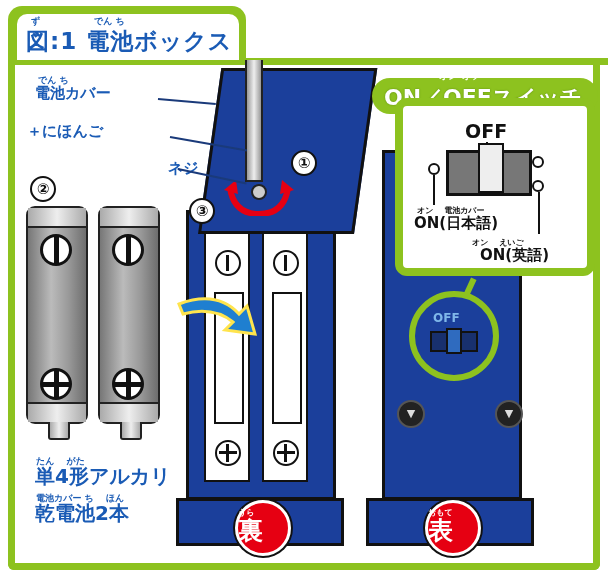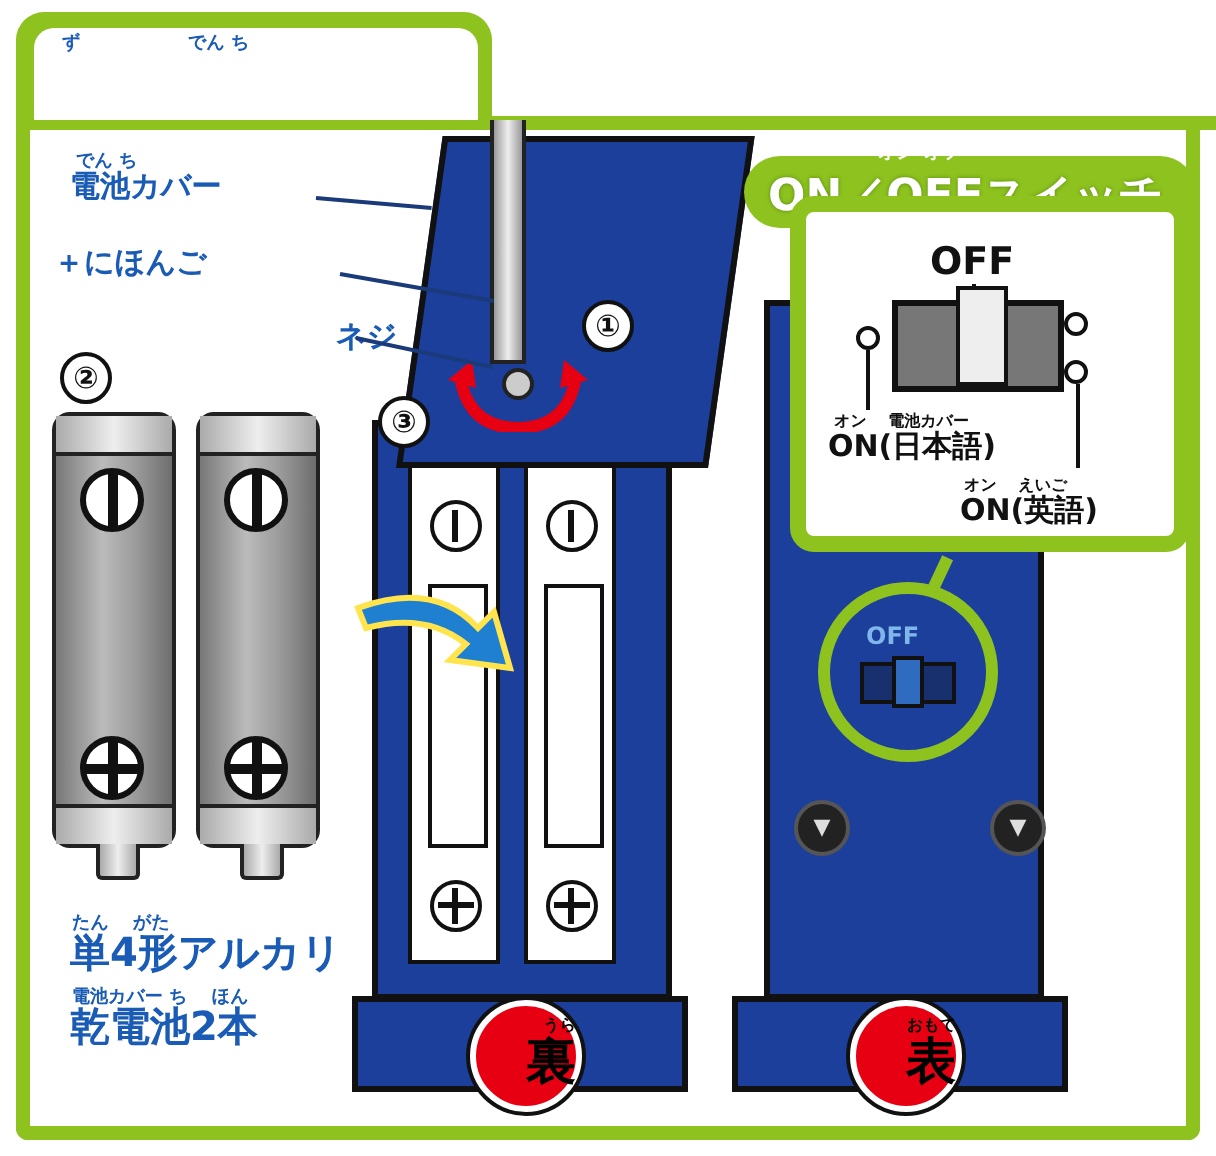--- a/index.html
+++ b/index.html
@@ -25,21 +25,21 @@
   .device{position:absolute;background:#1b3f9b;border:3px solid #111;box-sizing:border-box;}
   .cover{position:absolute;left:198px;top:68px;width:150px;height:160px;background:#1b3f9b;border:3px solid #111;transform:skewX(-8deg);transform-origin:bottom left;}
   .slot{position:absolute;width:46px;height:250px;background:#fff;border:2.5px solid #111;box-sizing:border-box;}
   .slot .inner{position:absolute;left:8px;top:58px;width:26px;height:128px;border:2.5px solid #111;background:#fff;}
   .slot .minus{position:absolute;left:9px;top:16px;width:22px;height:22px;border:2.5px solid #111;border-radius:50%;}
   .slot .minus::after{content:"";position:absolute;left:9px;top:3px;width:3px;height:16px;background:#111;}
   .slot .plus{position:absolute;left:9px;bottom:14px;width:22px;height:22px;border:2.5px solid #111;border-radius:50%;}
   .slot .plus::before{content:"";position:absolute;left:9px;top:2px;width:3px;height:18px;background:#111;}
   .slot .plus::after{content:"";position:absolute;top:9px;left:2px;height:3px;width:18px;background:#111;}
   .driver{position:absolute;left:245px;top:60px;width:14px;height:120px;background:linear-gradient(90deg,#999,#eee,#999);border:2px solid #222;border-top:none;}
-  .badge{position:absolute;width:50px;height:50px;border-radius:50%;background:#e60012;border:3px solid #fff;box-shadow:0 0 0 2px #111;text-align:right;color:#000000;font-weight:bold;}
+  .badge{position:absolute;width:50px;height:50px;border-radius:50%;background:#e60012;border:3px solid #fff;box-shadow:0 0 0 2px #111;text-align:left;color:#ffffff;font-weight:bold;}
   .badge .bruby{font-size:8px;display:block;margin-top:5px;line-height:9px;}
   .badge .bmain{font-size:25px;display:block;line-height:28px;}
   .callout{position:absolute;left:395px;top:98px;width:200px;height:178px;background:#fff;border:8px solid #8dc21f;border-radius:12px;box-sizing:border-box;}
   .callout-tab{position:absolute;left:372px;top:78px;width:226px;height:36px;background:#8dc21f;border-radius:18px;}
   .callout-title{position:absolute;left:384px;top:83px;font-size:22px;font-weight:bold;color:#fff;white-space:nowrap;text-shadow:0 0 2px #5a8a10;}
   .switch{position:absolute;left:446px;top:150px;width:80px;height:40px;background:#777;border:3px solid #111;}
   .knob{position:absolute;left:478px;top:143px;width:22px;height:46px;background:#eee;border:2.5px solid #111;}
   .dot{position:absolute;width:8px;height:8px;border:2.5px solid #111;border-radius:50%;background:#fff;}
   .vline{position:absolute;width:2px;background:#111;}
   .callout-text{position:absolute;font-size:15px;font-weight:bold;color:#111;white-space:nowrap;}
@@ -56,20 +56,24 @@
 </head>
 <body>
 
 <div class="frame">
   <div class="frame-top"></div>
   <div class="frame-border"></div>
   <div class="title-tab"></div>
   <div class="title-inner"></div>
   <span class="ruby" style="left:31px;top:15px;">ず</span>
   <span class="ruby" style="left:94px;top:15px;">でん ち</span>
+  <div class="title-text">
+    <span>図:1</span>
+    <span>電池ボックス</span>
+  </div>
 </div>
 
 <div class="device" style="left:186px;top:210px;width:150px;height:290px;"></div>
 <div class="device" style="left:176px;top:498px;width:168px;height:48px;"></div>
 <div class="slot" style="left:204px;top:232px;">
   <div class="minus"></div>
   <div class="inner"></div>
   <div class="plus"></div>
 </div>
 <div class="slot" style="left:262px;top:232px;">
@@ -116,21 +120,21 @@
 <div class="vline" style="left:486px;top:142px;height:10px;"></div>
 <div class="switch"></div>
 <div class="knob"></div>
 <div class="dot" style="left:428px;top:163px;"></div>
 <div class="vline" style="left:433px;top:175px;height:30px;"></div>
 <div class="dot" style="left:532px;top:156px;"></div>
 <div class="dot" style="left:532px;top:180px;"></div>
 <div class="vline" style="left:538px;top:192px;height:42px;"></div>
 <span class="mini-ruby" style="left:417px;top:205px;">オン　 電池カバー</span>
 <span class="callout-text" style="left:414px;top:214px;">ON(日本語)</span>
-<span class="mini-ruby" style="left:482px;top:237px;">オン　 えいご</span>
+<span class="mini-ruby" style="left:472px;top:237px;">オン　 えいご</span>
 <span class="callout-text" style="left:480px;top:246px;">ON(英語)</span>
 
 <span class="ruby" style="left:38px;top:74px;">でん ち</span>
 <span class="label lg" style="left:35px;top:84px;">電池カバー</span>
 <div class="leader" style="left:158px;top:98px;width:58px;transform:rotate(5deg);"></div>
 <span class="label lg" style="left:27px;top:122px;">＋にほんご</span>
 <div class="leader" style="left:170px;top:136px;width:78px;transform:rotate(10deg);"></div>
 <span class="label lg" style="left:124px;top:159px;margin-left:44px;">ネジ</span>
 <div class="leader" style="left:178px;top:168px;width:70px;transform:rotate(12deg);"></div>
 

